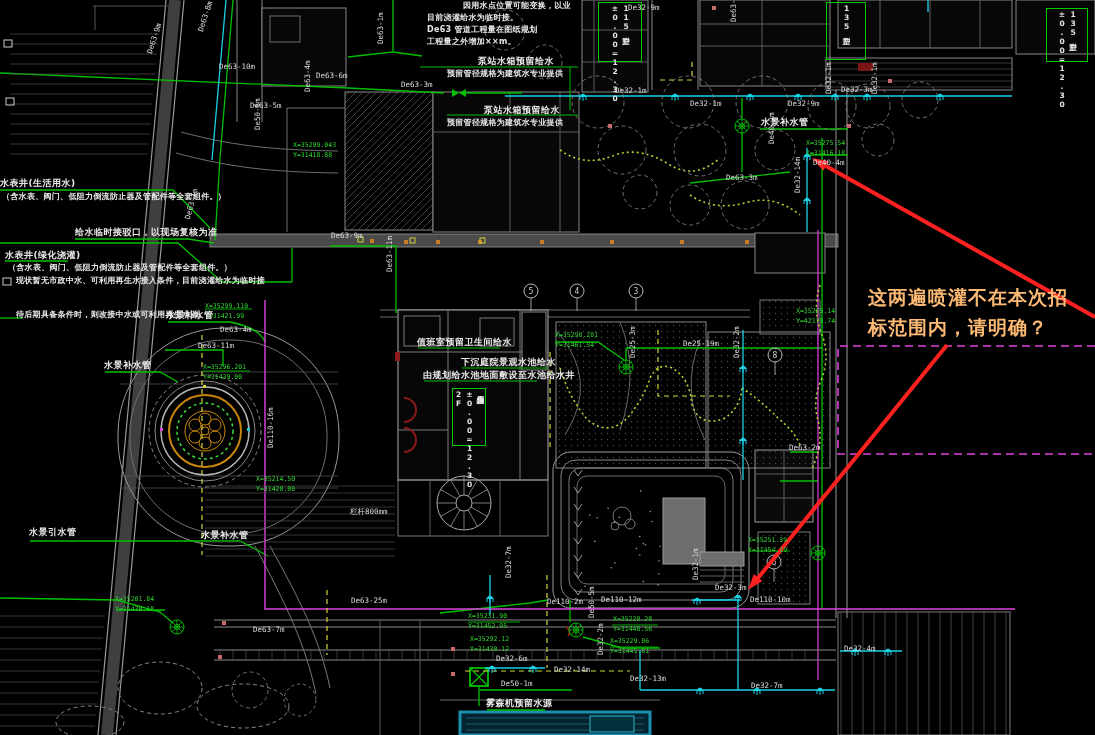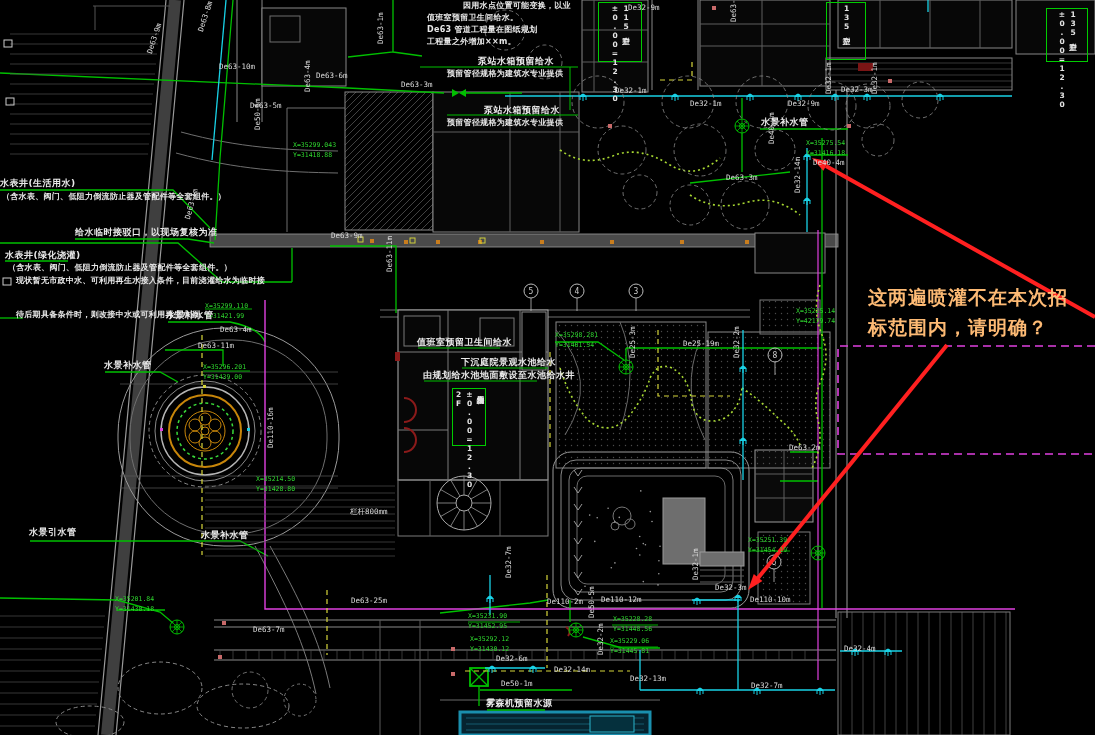--- a/index.html
+++ b/index.html
@@ -449,21 +449,21 @@
       <div class="cn" style="left: 461px; top: 356px;">下沉庭院景观水池给水</div>
       <div class="cn" style="left: 423px; top: 369px;">由规划给水池地面敷设至水池给水井</div>
       <div class="cn" style="left: 166px; top: 309px;">水景补水管</div>
       <div class="cn" style="left: 104px; top: 359px;">水景补水管</div>
       <div class="cn" style="left: 201px; top: 529px;">水景补水管</div>
       <div class="cn" style="left: 29px; top: 526px;">水景引水管</div>
       <div class="cn" style="left: 761px; top: 116px;">水景补水管</div>
       <div class="cn" style="left: 486px; top: 697px;">雾森机预留水源</div>
       <div class="note" style="left: 427px; top: 0px;">
         <span style="display: block; padding-left: 36px;">因用水点位置可能变换，以业</span>
-        <span style="display: block;">值班室预留卫生间给水。</span>
+        <span style="display: block;">目前浇灌给水为临时接。</span>
         <span style="display: block;">De63 管道工程量在图纸规划</span>
         <span style="display: block;">工程量之外增加××m。</span>
       </div>
       <div class="note" style="left: 2px; top: 191px;">
         <span style="display: block;">（含水表、阀门、低阻力倒流防止器及管配件等全套组件。）</span>
       </div>
       <div class="note" style="left: 8px; top: 262px;">
         <span style="display: block;">（含水表、阀门、低阻力倒流防止器及管配件等全套组件。）</span>
       </div>
       <div class="note" style="left: 16px; top: 275px;">

